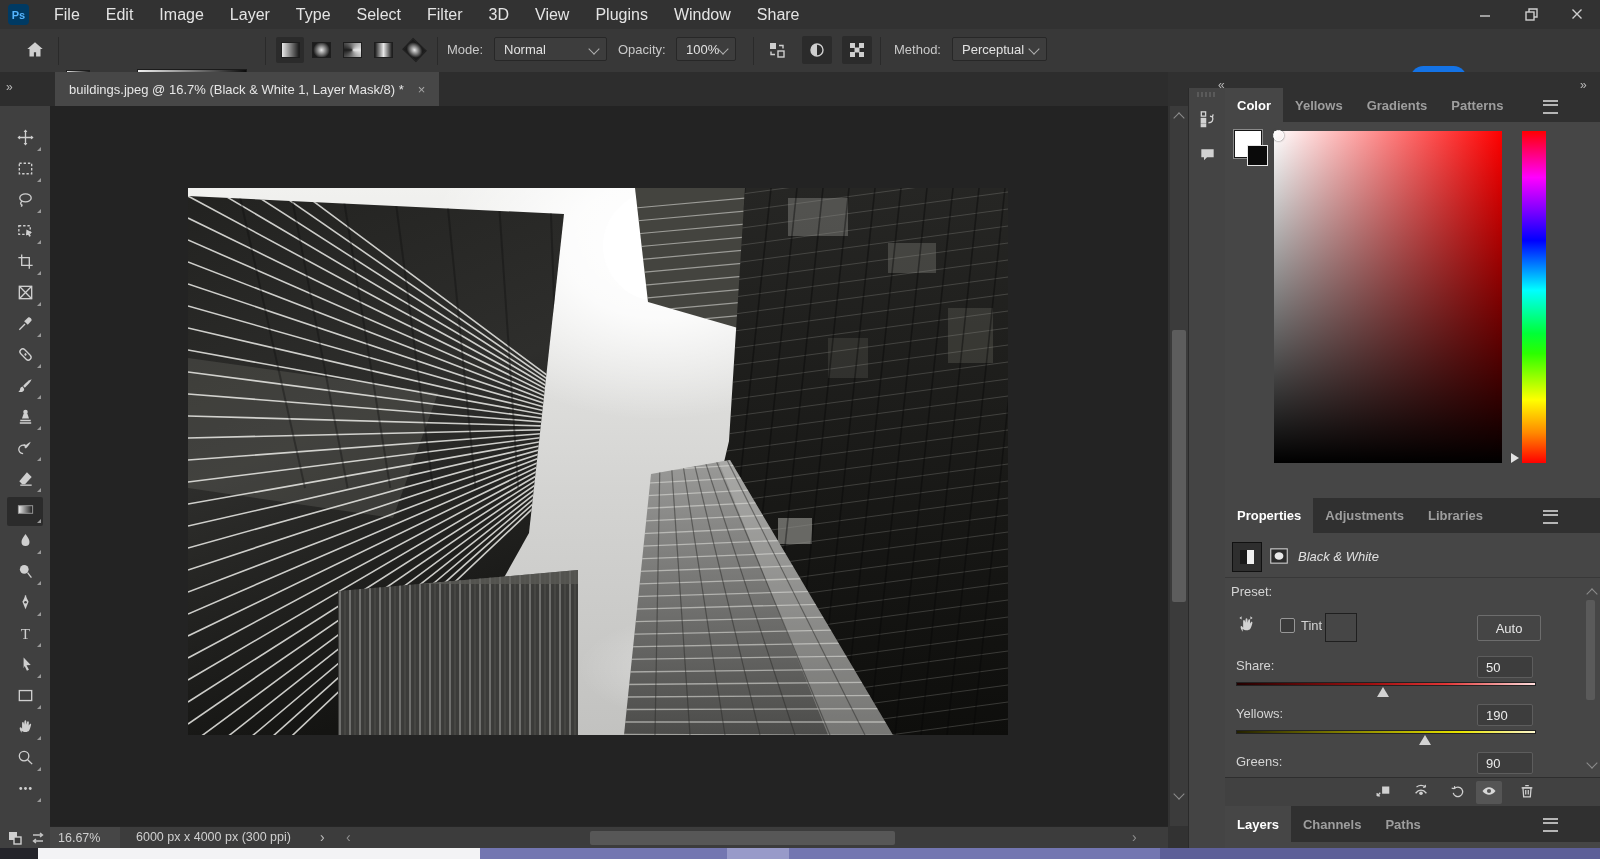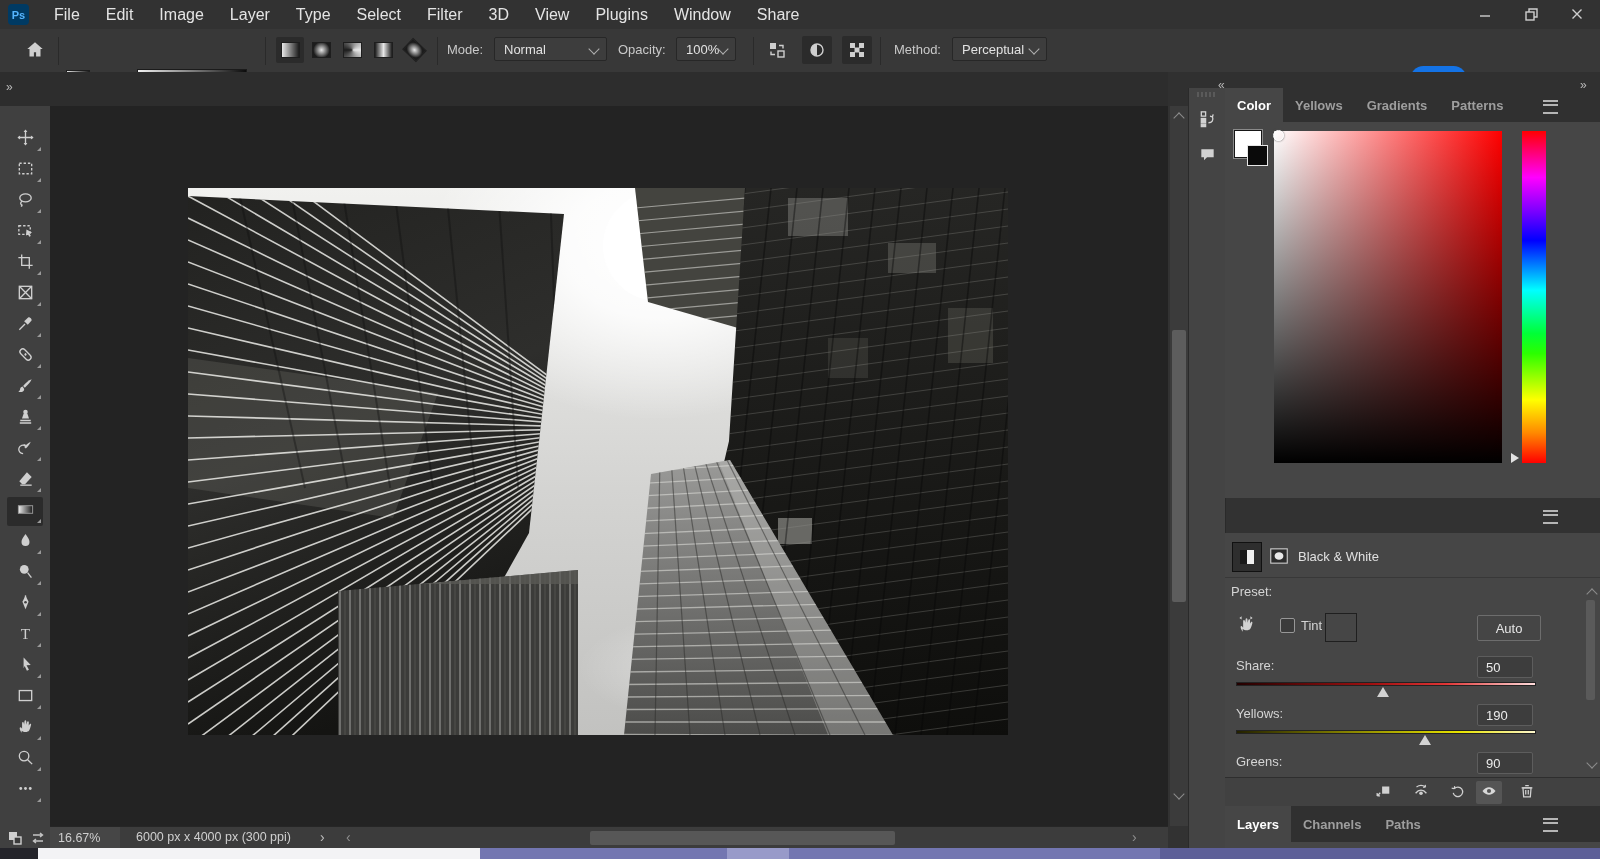--- a/index.html
+++ b/index.html
@@ -247,20 +247,24 @@
           <line x1="7" y1="4" x2="7" y2="16"></line>
           <line x1="4" y1="7" x2="5.5" y2="7"></line>
           <line x1="4" y1="10" x2="5.5" y2="10"></line>
         </svg>
     </div>
     <div class="chev abs" style="left:1556px;top:47px;"></div>
   </div>
 
   <div id="tabrow">
     <div class="dblarrow" style="left:6px;">»</div>
+    <div id="doc-tab">
+      <span id="doc-tab-title">buildings.jpeg @ 16.7% (Black &amp; White 1, Layer Mask/8) *</span>
+      <span id="doc-close">×</span>
+    </div>
   </div>
 
   <div id="toolbar">
       <div class="tool" style="position: absolute; left: 0px; top: 18px;">
         <span><svg viewBox="0 0 20 20" class="">
             <path d="M10 2.5v15M2.5 10h15"></path>
             <path d="M10 1.5L8 4.3h4zM10 18.5L8 15.7h4zM1.5 10l2.8-2v4zM18.5 10l-2.8-2v4z" fill="#cfcfcf" stroke="none"></path>
           </svg></span>
       </div>
       <div class="tool" style="position: absolute; left: 0px; top: 49px;">
@@ -727,35 +731,40 @@
   <div class="pbody" style="top:122px;height:376px;">
     <div id="fg-swatch"></div>
     <div id="bg-swatch"></div>
     <div id="color-field">
       <div id="field-marker"></div>
     </div>
     <div id="hue-bar"></div>
     <div id="hue-thumb"></div>
   </div>
 
+  <div class="ptabrow" id="prop-tabs" style="top:498px;height:35px;">
+      <div class="ptab active">Properties</div>
+      <div class="ptab">Adjustments</div>
+      <div class="ptab">Libraries</div>
+    </div>
   <div class="hamburger" style="left:1543px;top:510px;"></div>
   <div class="pbody" id="prop-body" style="top:533px;height:273px;">
     <div class="adj-iconbox selected" style="left:7px;top:9px;">
       <svg viewBox="0 0 20 20" width="20" height="20">
           <rect x="3" y="3" width="14" height="14" fill="#f0f0f0"></rect>
           <rect x="3" y="3" width="7" height="14" fill="#191919"></rect>
         </svg>
     </div>
     <div class="adj-iconbox" style="left:40px;top:9px;">
       <svg viewBox="0 0 20 20" width="22" height="22">
           <rect x="2.5" y="3.5" width="15" height="13" fill="#2c2c2c" stroke="#cfcfcf"></rect>
           <ellipse cx="10" cy="10" rx="4" ry="3.5" fill="#e8e8e8" stroke="none"></ellipse>
         </svg>
     </div>
-    <div class="prop-label" style="left:73px;top:16px;color:#e0e0e0;">Black &amp; White</div>
+    <div class="prop-label" style="left:73px;top:16px;color:#e0e0e0;font-style:italic;">Black &amp; White</div>
     <div style="position:absolute;left:0;top:44px;width:375px;height:1px;background:#383838;"></div>
     <div class="prop-label" style="left:6px;top:51px;text-align:center;">Preset:</div>
     <div class="abs" style="left:10px;top:80px;width:22px;height:22px;">
       <svg viewBox="0 0 20 20" width="22" height="22" style="stroke:#d2d2d2;stroke-width:1.3;fill:none;">
           <path d="M7 17c-1.3-1.5-2-3.2-1.9-4.4.2-.9 1.2-.9 1.6-.2l.7 1V7.2c0-1 1.4-1.1 1.6 0l.3 1.7.4-3.4c.1-1 1.5-.9 1.6.1l.2 3.3.7-2.7c.2-.9 1.5-.7 1.5.3l-.1 3.2.8-1.3c.5-.8 1.6-.3 1.4.6-.4 1.8-1 3.9-1.9 5.3-1 1.7-5 1.9-6.9 0z" fill="#d2d2d2" stroke="none"></path>
           <path d="M4 4.5l2-1.5v3zM16 4.5l-2-1.5v3z" fill="#d2d2d2" stroke="none"></path>
         </svg>
     </div>
     <div class="cb" style="left:55px;top:85px;"></div>
     <div class="prop-label" style="left:76px;top:85px;">Tint</div>

